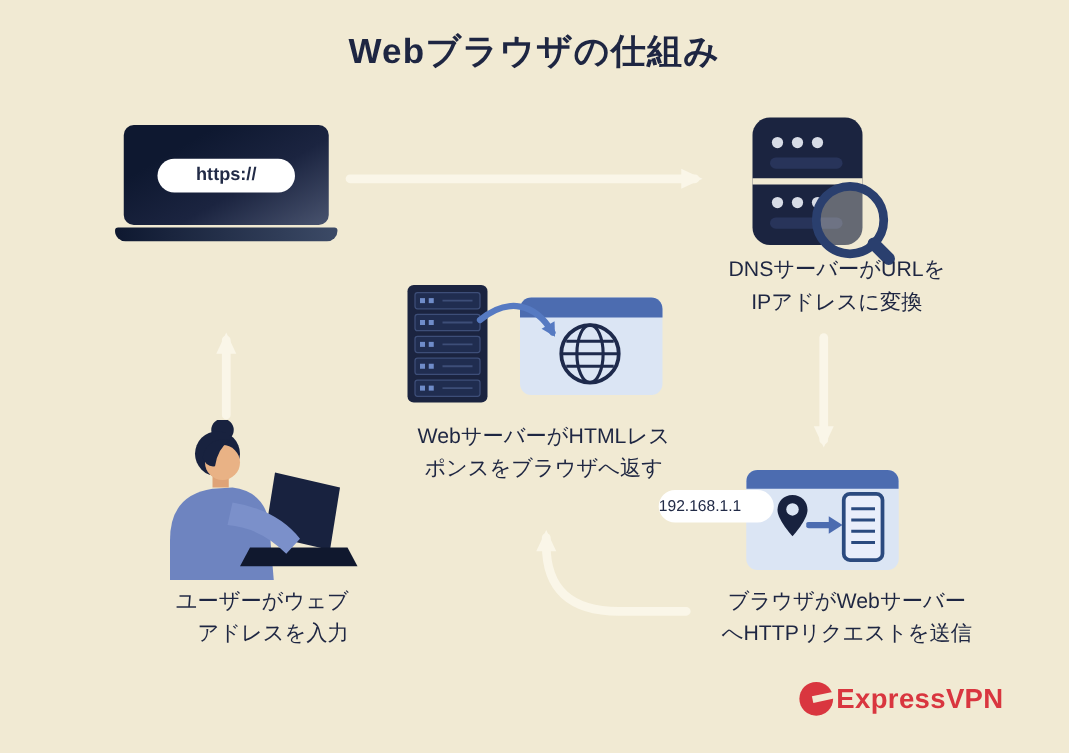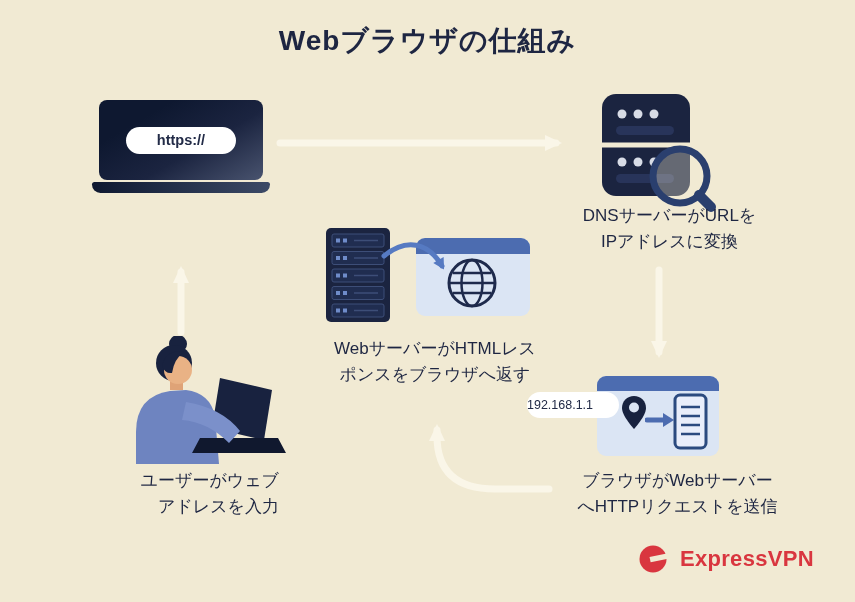--- a/index.html
+++ b/index.html
@@ -59,21 +59,21 @@
     background:#ffffff;border-radius:13px;
     display:flex;align-items:center;justify-content:flex-start;
     font-size:12.5px;color:#222b47;z-index:3;
   }
   #pin-icon{left:620px;top:394px;z-index:3;}
   #req-arrow-icon{left:645px;top:412px;z-index:3;}
   #mini-server-icon{left:672px;top:392px;z-index:3;}
   
   #logo{
     left:638px;top:544px;
-    display:flex;align-items:center;gap:12px;z-index:2;
+    display:flex;align-items:center;gap:1px;z-index:2;
   }
   #logo-text{
     font-size:22px;font-weight:700;
     color:#d9363f;letter-spacing:0.3px;
   }
   svg{display:block;}
   #flow-arrows{left:0;top:0;z-index:1;}
   .illu{z-index:2;}
 </style>
 </head>

